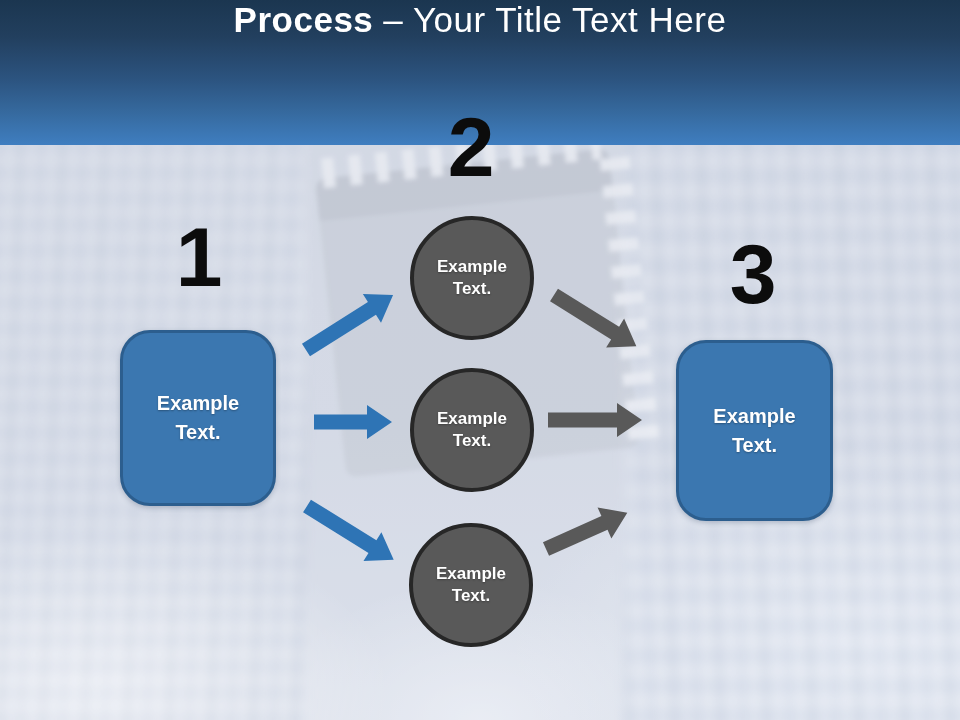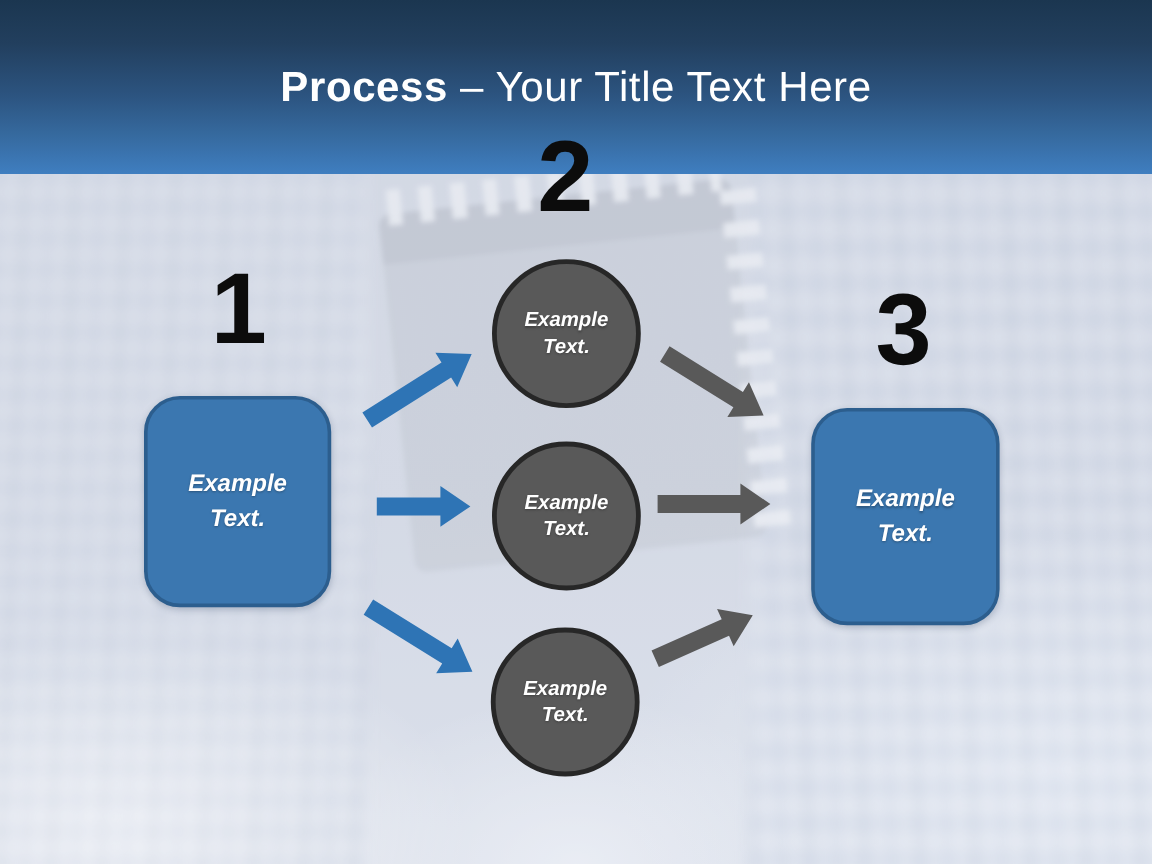--- a/index.html
+++ b/index.html
@@ -32,42 +32,42 @@
   .chip::before{content:"";position:absolute;left:8px;right:8px;top:-20px;height:30px;
     background:repeating-linear-gradient(90deg, rgba(255,255,255,.95) 0 12px, rgba(255,255,255,0) 12px 27px);
     filter:blur(1px);}
   .chip::after{content:"";position:absolute;top:8px;bottom:8px;right:-20px;width:30px;
     background:repeating-linear-gradient(0deg, rgba(255,255,255,.95) 0 12px, rgba(255,255,255,0) 12px 27px);
     filter:blur(1px);}
   .veil{position:absolute;inset:0;background:rgba(229,233,241,.35);}
   
   .titlebar{position:absolute;left:0;top:0;width:960px;height:145px;
     background:linear-gradient(180deg,#1b3650 0%,#223f5e 25%,#2c5480 55%,#366a9f 78%,#3f7ec0 100%);
-    display:flex;align-items:center;justify-content:center;z-index:3;}
+    display:flex;justify-content:center;z-index:3;}
   .title{color:#ffffff;font-size:35px;font-weight:400;letter-spacing:.5px;white-space:nowrap;}
   .title .kw{font-weight:700;margin-right:10px;}
   
   .stepnum{position:absolute;width:100px;text-align:center;font-size:84px;font-weight:700;
     color:#0c0c0c;line-height:1;z-index:5;letter-spacing:-2px;}
   .n1{left:148px;top:215px;}
   .n2{left:420px;top:105px;z-index:6;}
   .n3{left:702px;top:232px;}
   
   .pbox{position:absolute;box-sizing:border-box;background:#3b77b0;border:3px solid #2c5e8e;
     border-radius:30px;display:flex;align-items:center;justify-content:center;
     box-shadow:0 2px 5px rgba(40,60,90,.25);z-index:5;}
   .pbox.left{left:120px;top:330px;width:156px;height:176px;}
   .pbox.right{left:676px;top:340px;width:157px;height:181px;}
   .pcircle{position:absolute;box-sizing:border-box;width:124px;height:124px;border-radius:50%;
     background:#595959;border:4px solid #272727;display:flex;align-items:center;justify-content:center;
     z-index:5;}
   .c1{left:410px;top:216px;}
   .c2{left:410px;top:368px;}
   .c3{left:409px;top:523px;}
-  .shape-label{color:#ffffff;font-weight:700;font-style:italic;text-align:center;
+  .shape-label{color:#ffffff;font-weight:700;text-align:center;
     text-shadow:0 1px 2px rgba(0,0,0,.3);padding:0 12px;}
   .pbox .shape-label{font-size:20px;line-height:1.45;}
   .pcircle .shape-label{font-size:17px;line-height:1.3;}
   
   .arrows{position:absolute;left:0;top:0;width:960px;height:720px;z-index:4;}
 </style>
 </head>
 <body>
 
 <div class="slide">

